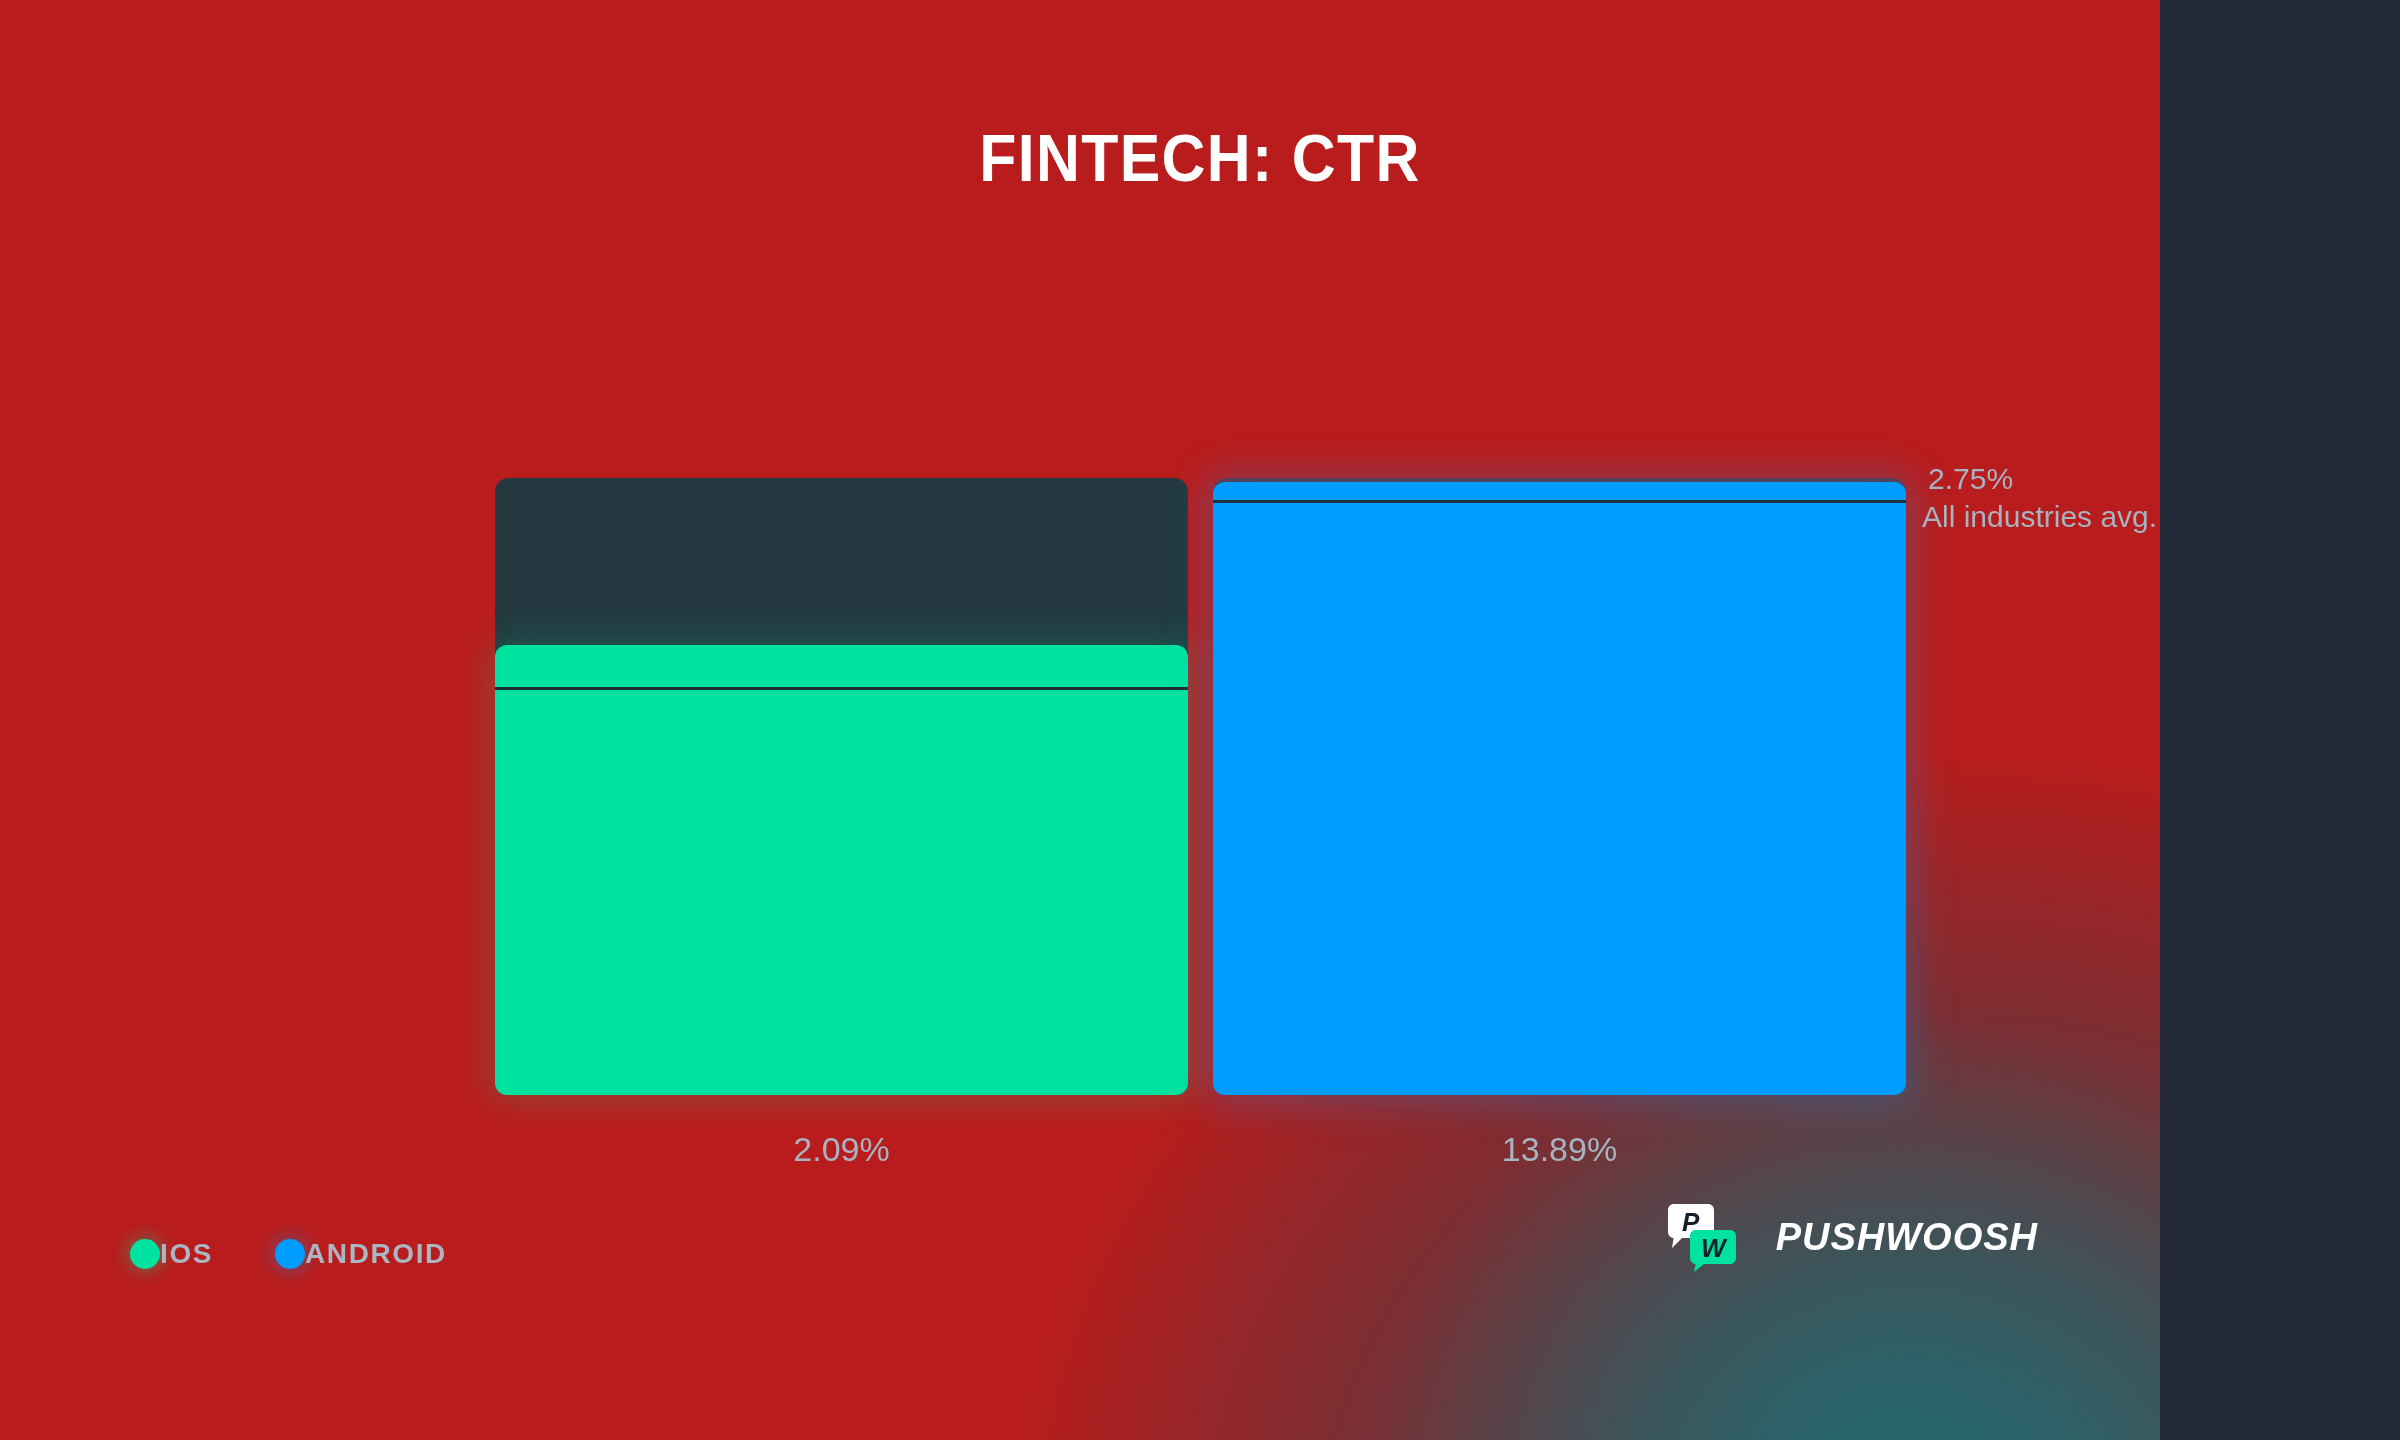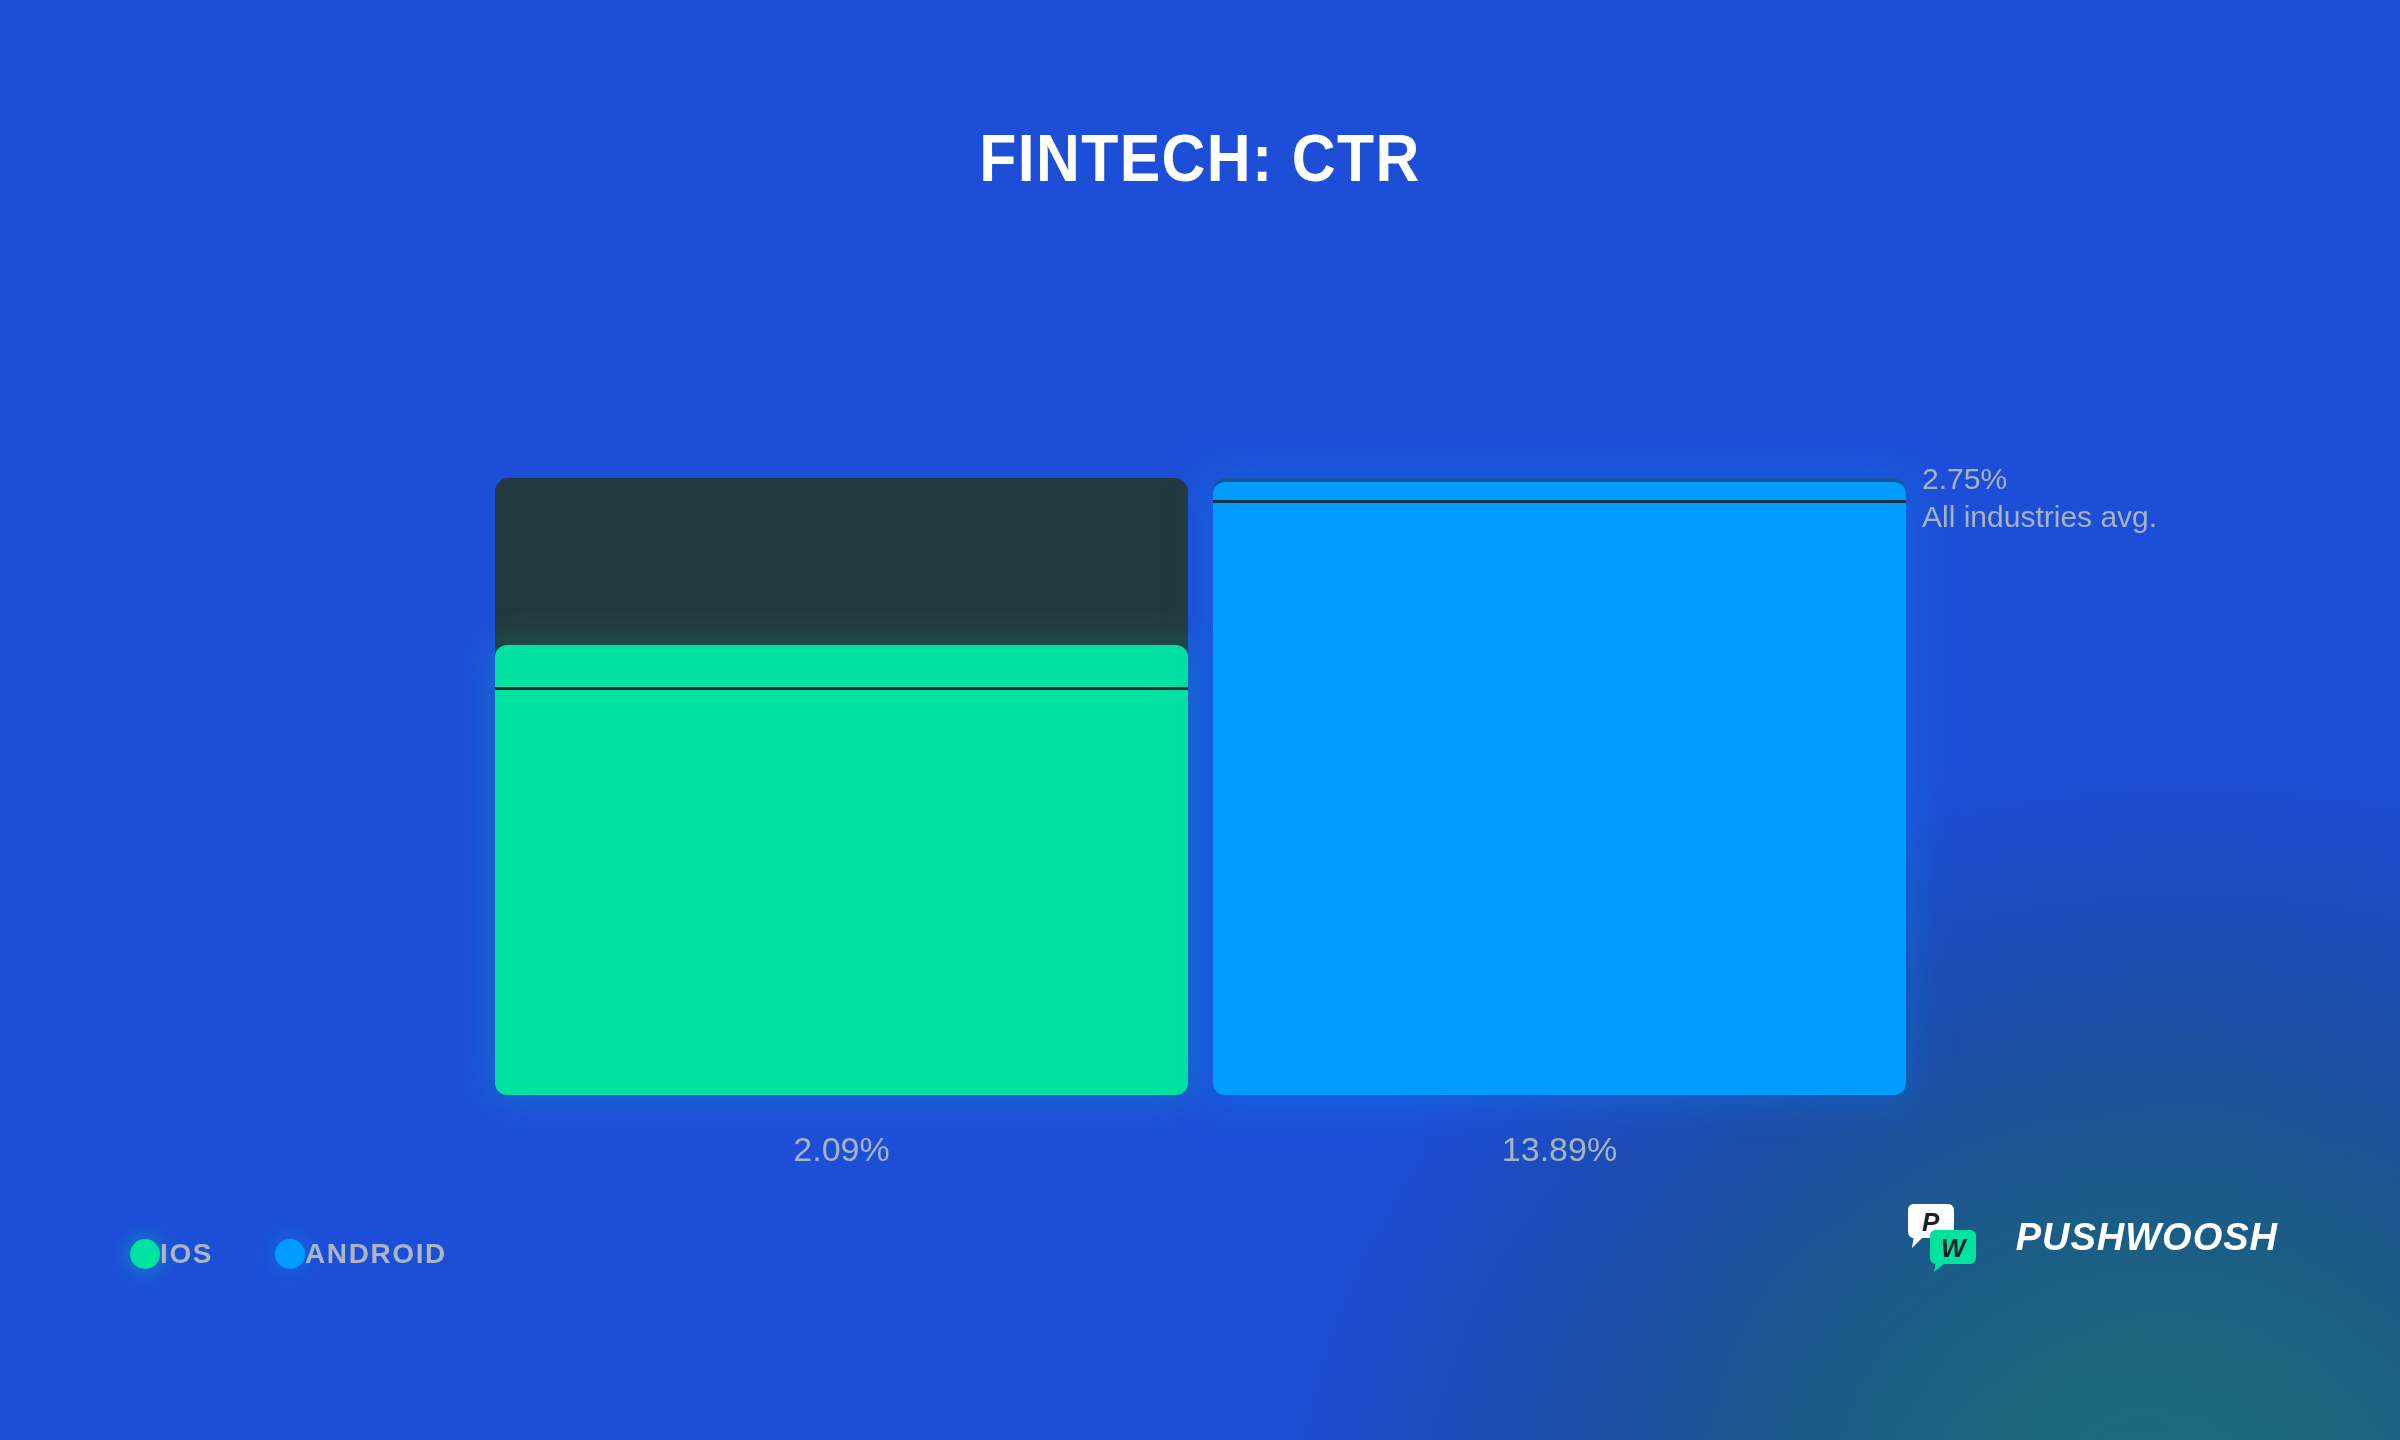--- a/index.html
+++ b/index.html
@@ -6,22 +6,22 @@
 
   html, body {
     width:2400px; height:1440px;
     background:#222835;
     font-family:"Liberation Sans", sans-serif;
     overflow:hidden;
   }
 
   #stage {
     position:relative;
-    width:2400px; height:1440px;
-    background:#1d4ed8;
+    width:2160px; height:1440px;
+    background:#b91c1c;
     overflow:hidden;
   }
 
   
   .glow-br {
     position:absolute;
     right:-360px; bottom:-420px;
     width:1500px; height:1100px;
     background:radial-gradient(ellipse at 62% 72%,
                 rgba(30,110,116,0.95) 0%,
@@ -97,21 +97,21 @@
   .avg-line.blue-line { background:#16333f; }
 
   
   .avg-label {
     position:absolute;
     color:#a6b3c0;
     font-size:30px;
     line-height:38px;
     white-space:nowrap;
   }
-  .avg-label .pct { display:block; }
+  .avg-label .pct { display:block;margin-left:6px; }
   .avg-label .cap { display:block;text-align:right; }
   .avg-label.right-of { text-align:left; }
 
   
   .bar-value {
     position:absolute;
     color:#a6b3c0;
     font-size:34px;
     text-align:center;
     white-space:nowrap;

